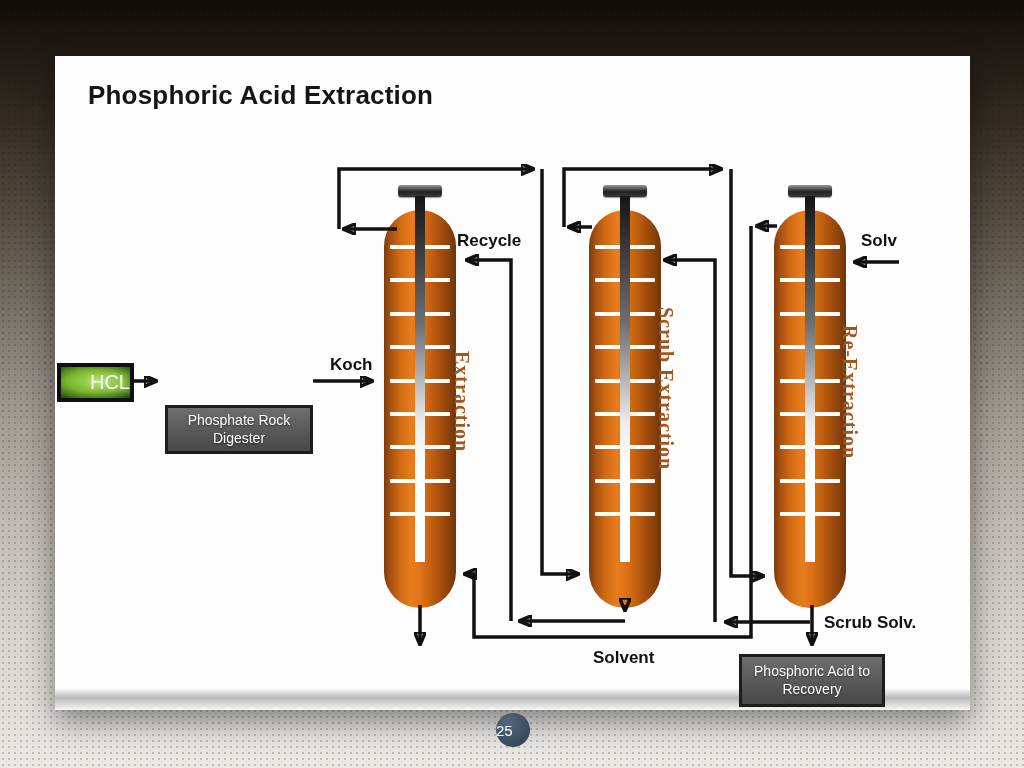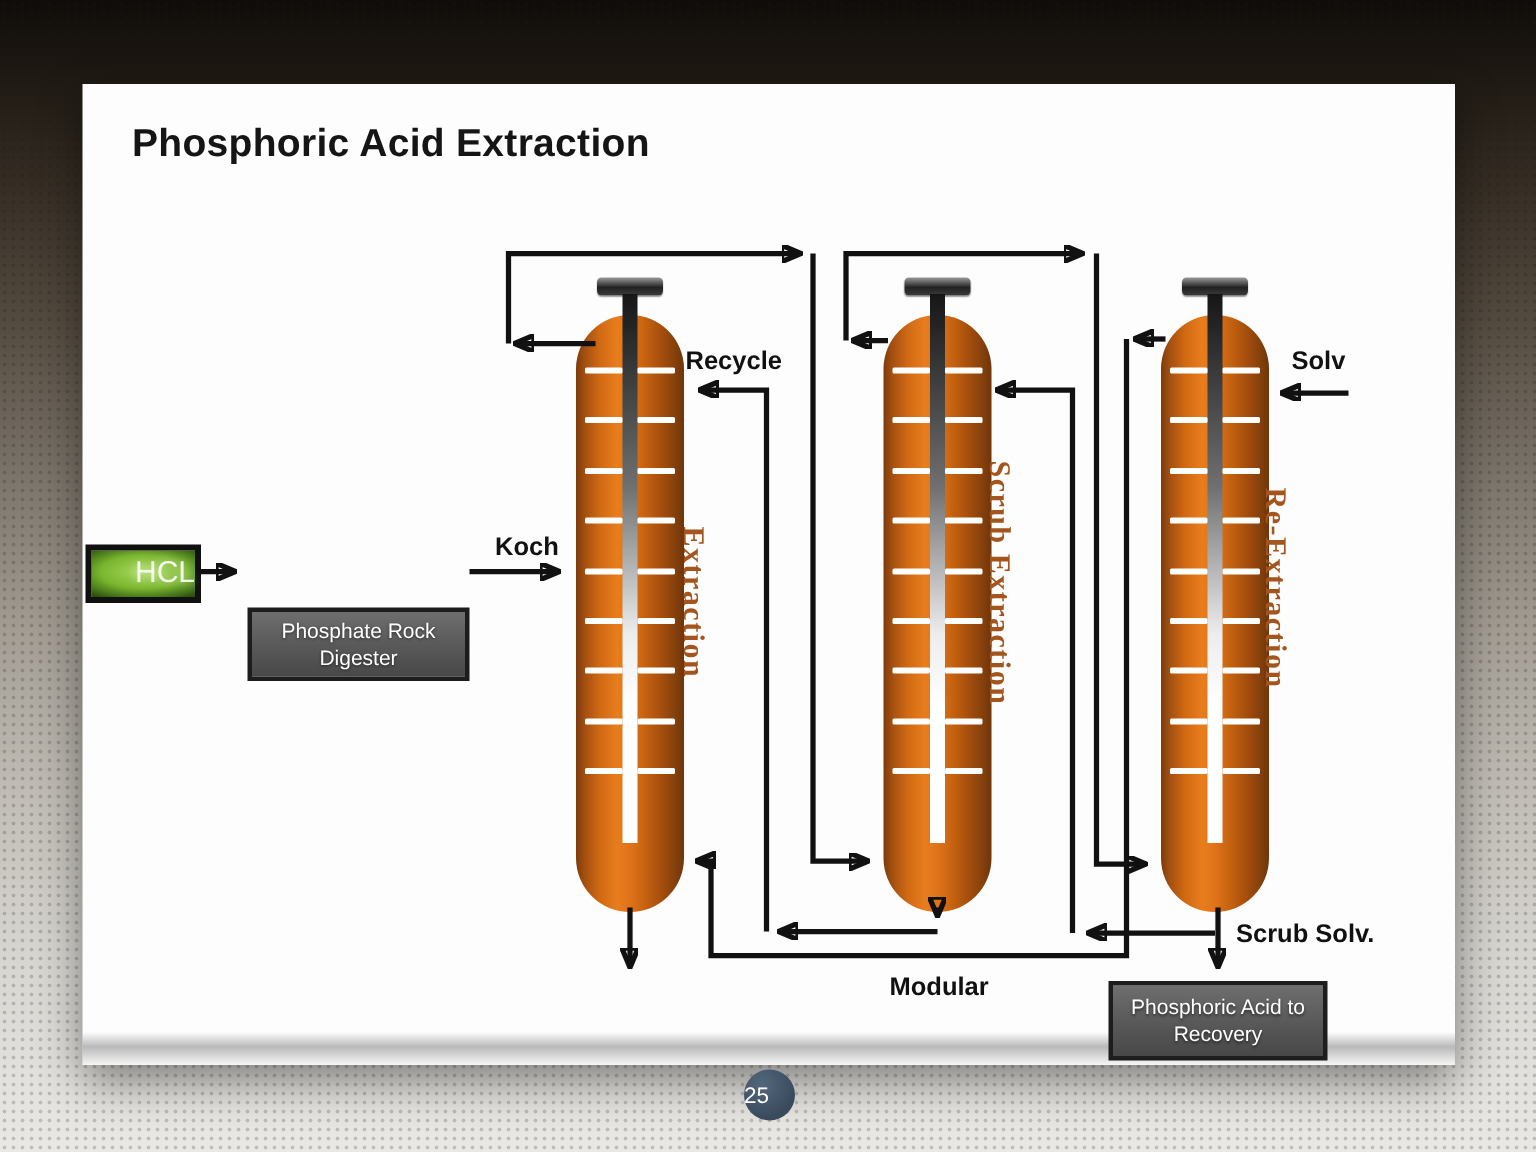--- a/index.html
+++ b/index.html
@@ -221,21 +221,21 @@
     <path d="M715,622 V260 H665" marker-end="url(#arw)"></path>
     <path d="M420,605 V644" marker-end="url(#arw)"></path>
     <path d="M899,262 H855" marker-end="url(#arw)"></path>
     <path d="M313,381 H372" marker-end="url(#arw)"></path>
     <path d="M134,381 H156" marker-end="url(#arw)"></path>
   </svg>
 
   <div class="flow-label" style="left:457px; top:231px;">Recycle</div>
   <div class="flow-label" style="left:861px; top:231px;">Solv</div>
   <div class="flow-label" style="left:330px; top:355px;">Koch</div>
-  <div class="flow-label" style="left:593px; top:648px;">Modular</div>
+  <div class="flow-label" style="left:593px; top:648px;">Solvent</div>
   <div class="flow-label" style="left:824px; top:613px;">Scrub Solv.</div>
 
   <div class="hcl-box">
     <span>HCL</span>
   </div>
   <div class="gray-box box-digester">Phosphate Rock Digester</div>
   <div class="gray-box box-recovery">Phosphoric Acid to Recovery</div>
 
   <div class="page-circle">
     <span>25</span>

